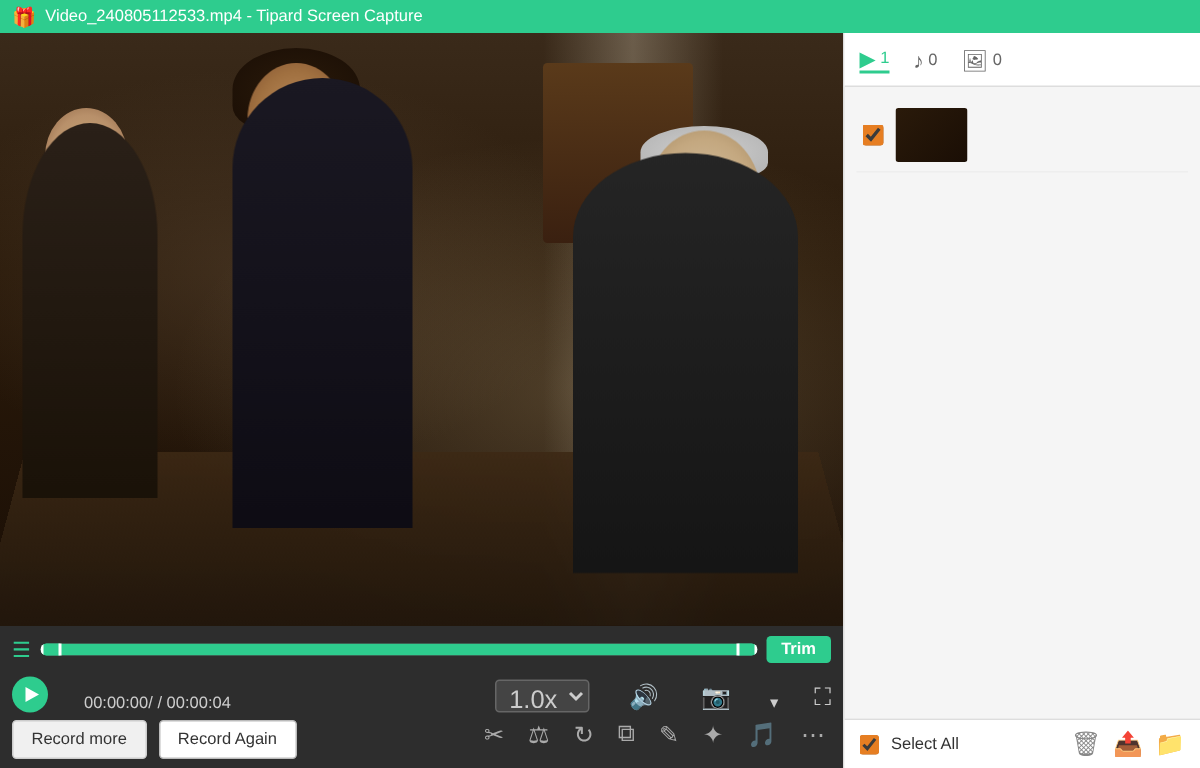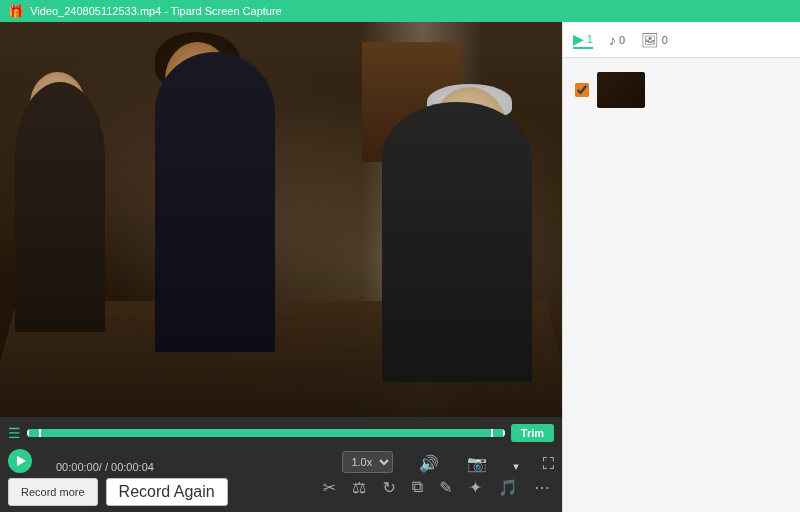--- a/index.html
+++ b/index.html
@@ -283,21 +283,21 @@
       font-size: 11px;
       color: #ccc;
       white-space: nowrap;
     }
     .spacer { flex: 1; }
     .speed-select {
       background: #444;
       color: #ccc;
       border: 1px solid #666;
       border-radius: 3px;
-      font-size: 11px;
+      font-size: 17px;
       padding: 2px 4px;
       cursor: pointer;
       height: 22px;
     }
     .ctrl-icon {
       font-size: 16px;
       color: #ccc;
       cursor: pointer;
       padding: 0 2px;
     }
@@ -318,21 +318,21 @@
       color: #333;
       font-size: 11px;
       padding: 4px 12px;
       border-radius: 3px;
       cursor: pointer;
       border: 1px solid #ccc;
     }
     .record-again-btn {
       background: #fff;
       color: #333;
-      font-size: 16px;
+      font-size: 11px;
       padding: 4px 12px;
       border-radius: 3px;
       cursor: pointer;
       border: 1px solid #bbb;
     }
     .action-spacer { flex: 1; }
     .bottom-icon {
       font-size: 16px;
       color: #aaa;
       cursor: pointer;
@@ -528,15 +528,23 @@
 
     <div id="media-list">
       <div class="media-item">
         <input type="checkbox" class="media-checkbox" checked="" style="accent-color: rgb(230, 126, 34);">
         <div class="media-thumb">
           <div class="thumb-scene"></div>
         </div>
       </div>
     </div>
 
+    <div style="display:flex;align-items:center;padding:6px 10px;border-top:1px solid #ddd;background:#fff;gap:8px;">
+      <input type="checkbox" checked="" style="accent-color: rgb(230, 126, 34);">
+      <span style="font-size:11px;color:#333;">Select All</span>
+      <div style="flex:1;"></div>
+      <span style="font-size:16px;color:#888;cursor:pointer;">🗑</span>
+      <span style="font-size:16px;color:#888;cursor:pointer;">📤</span>
+      <span style="font-size:16px;color:#888;cursor:pointer;">📁</span>
+    </div>
 
   </div>
 </div>
 
 </body></html>

